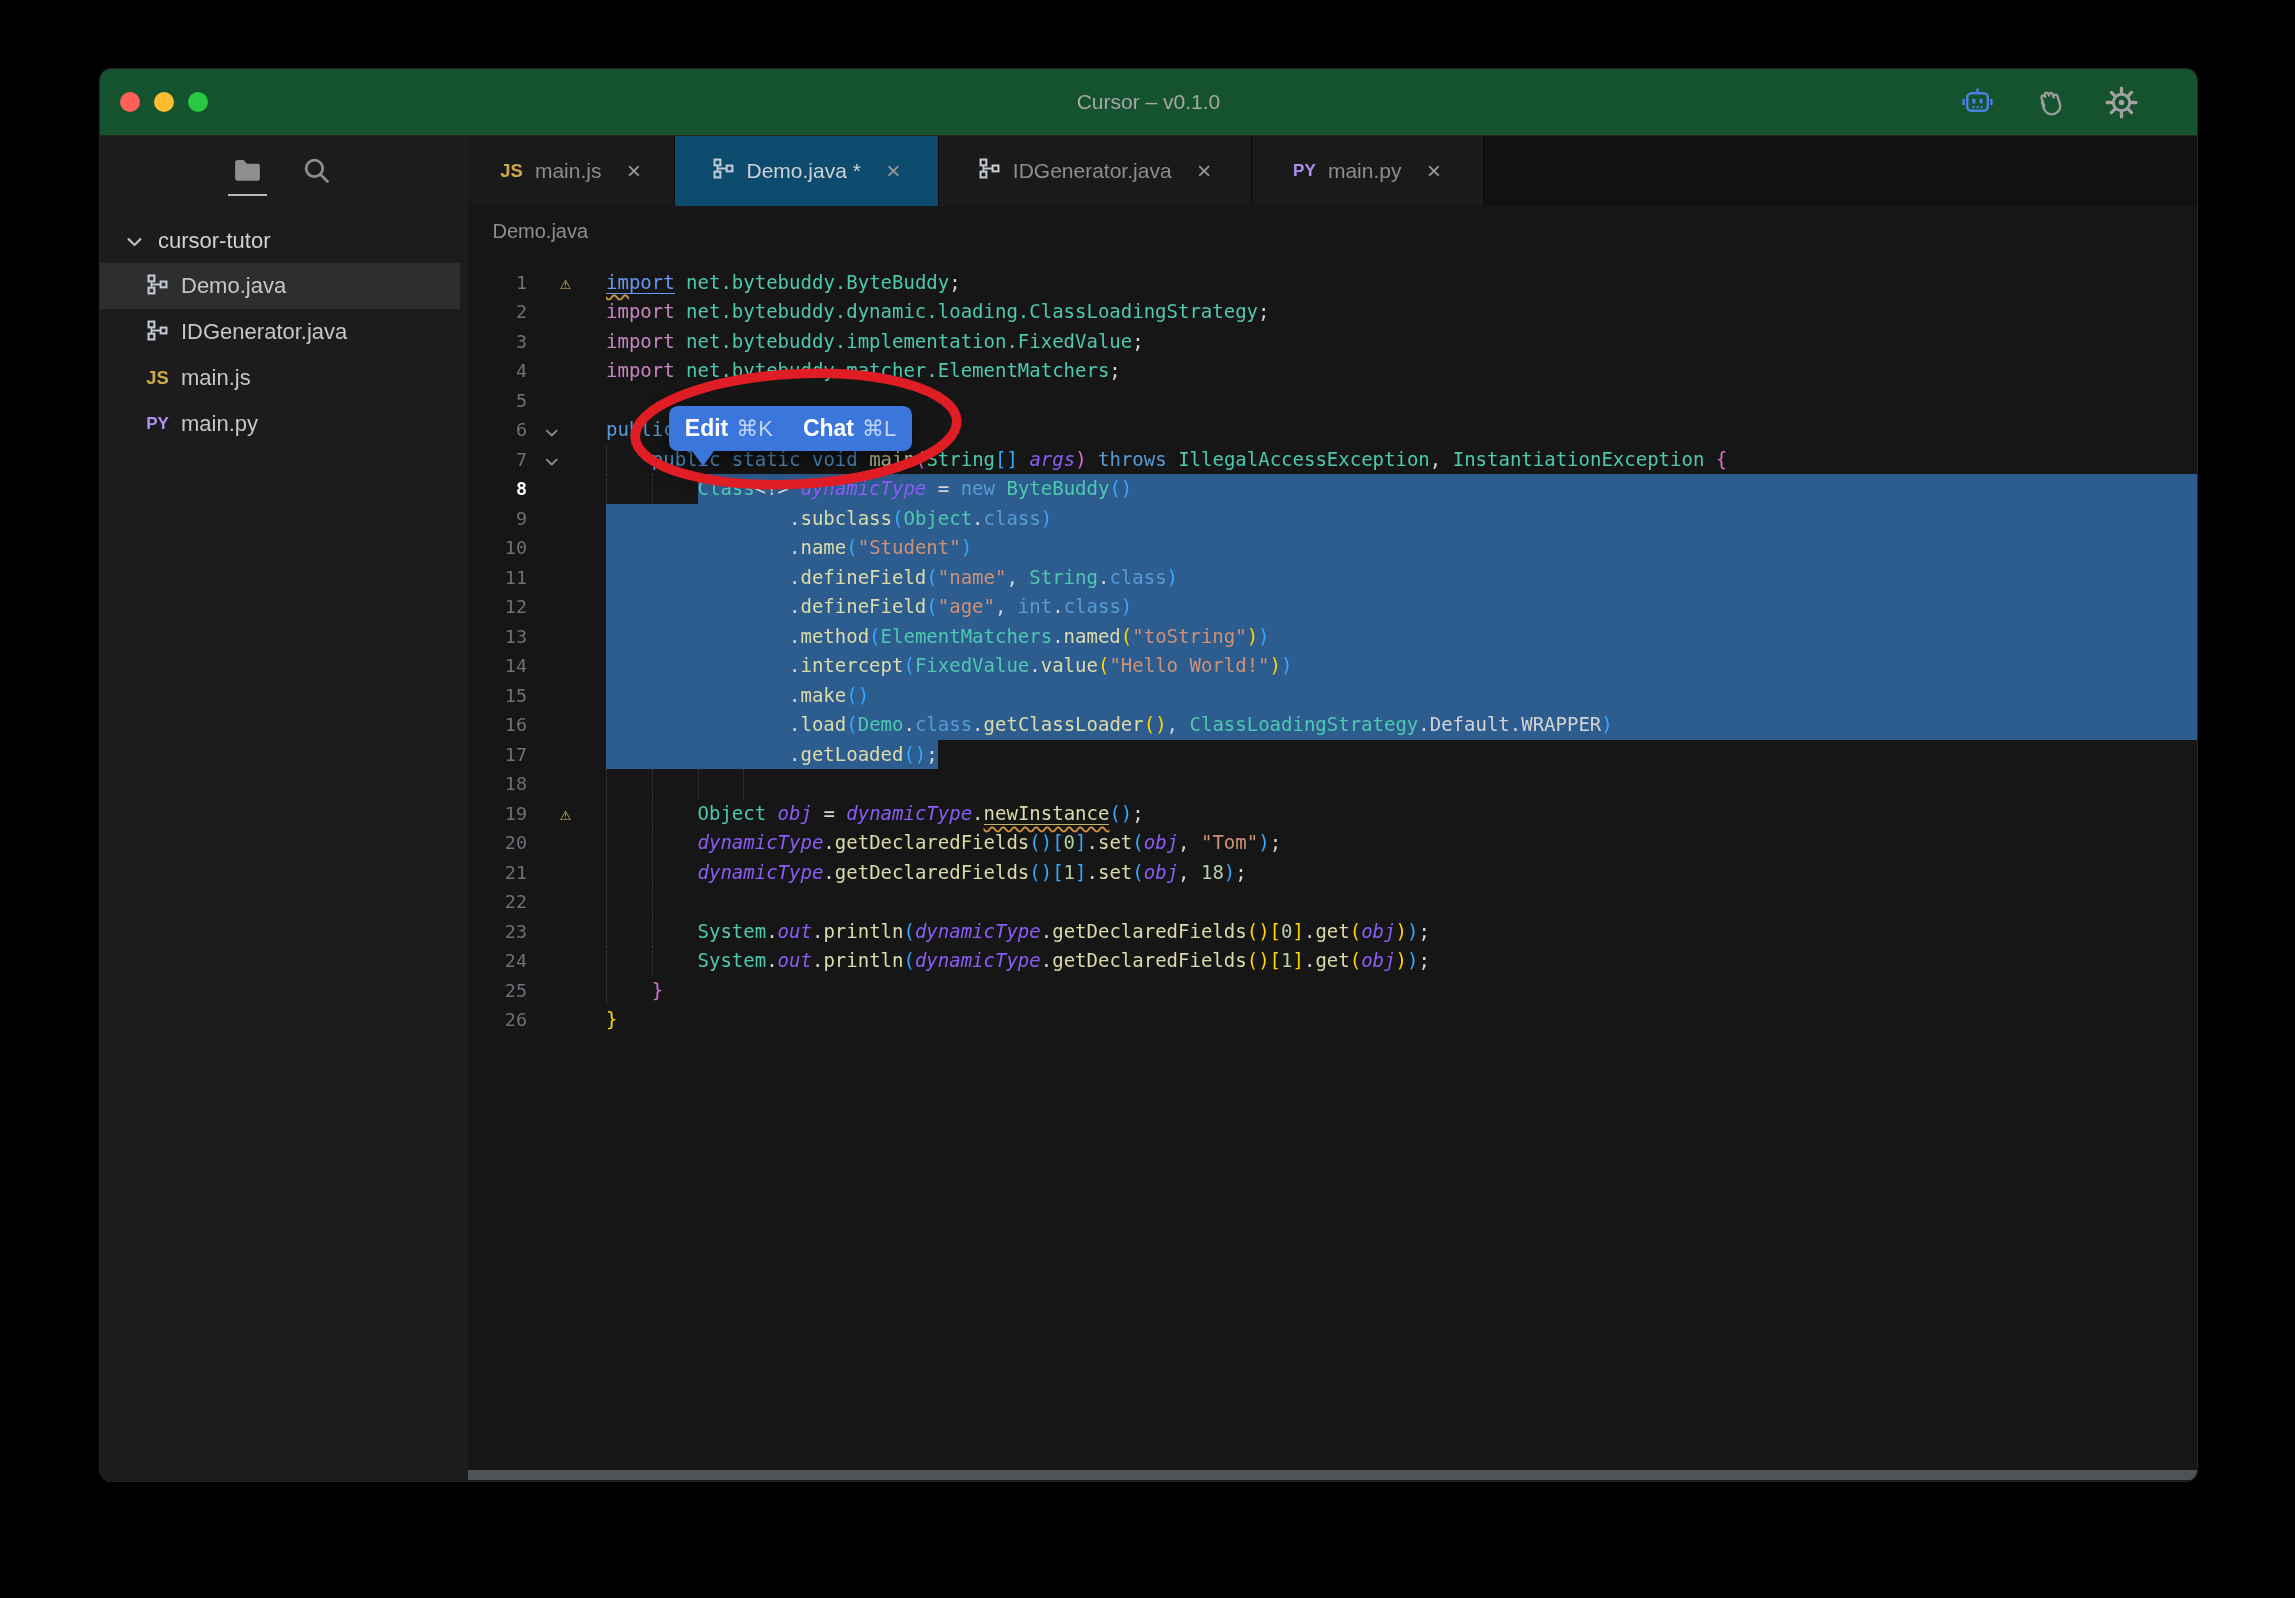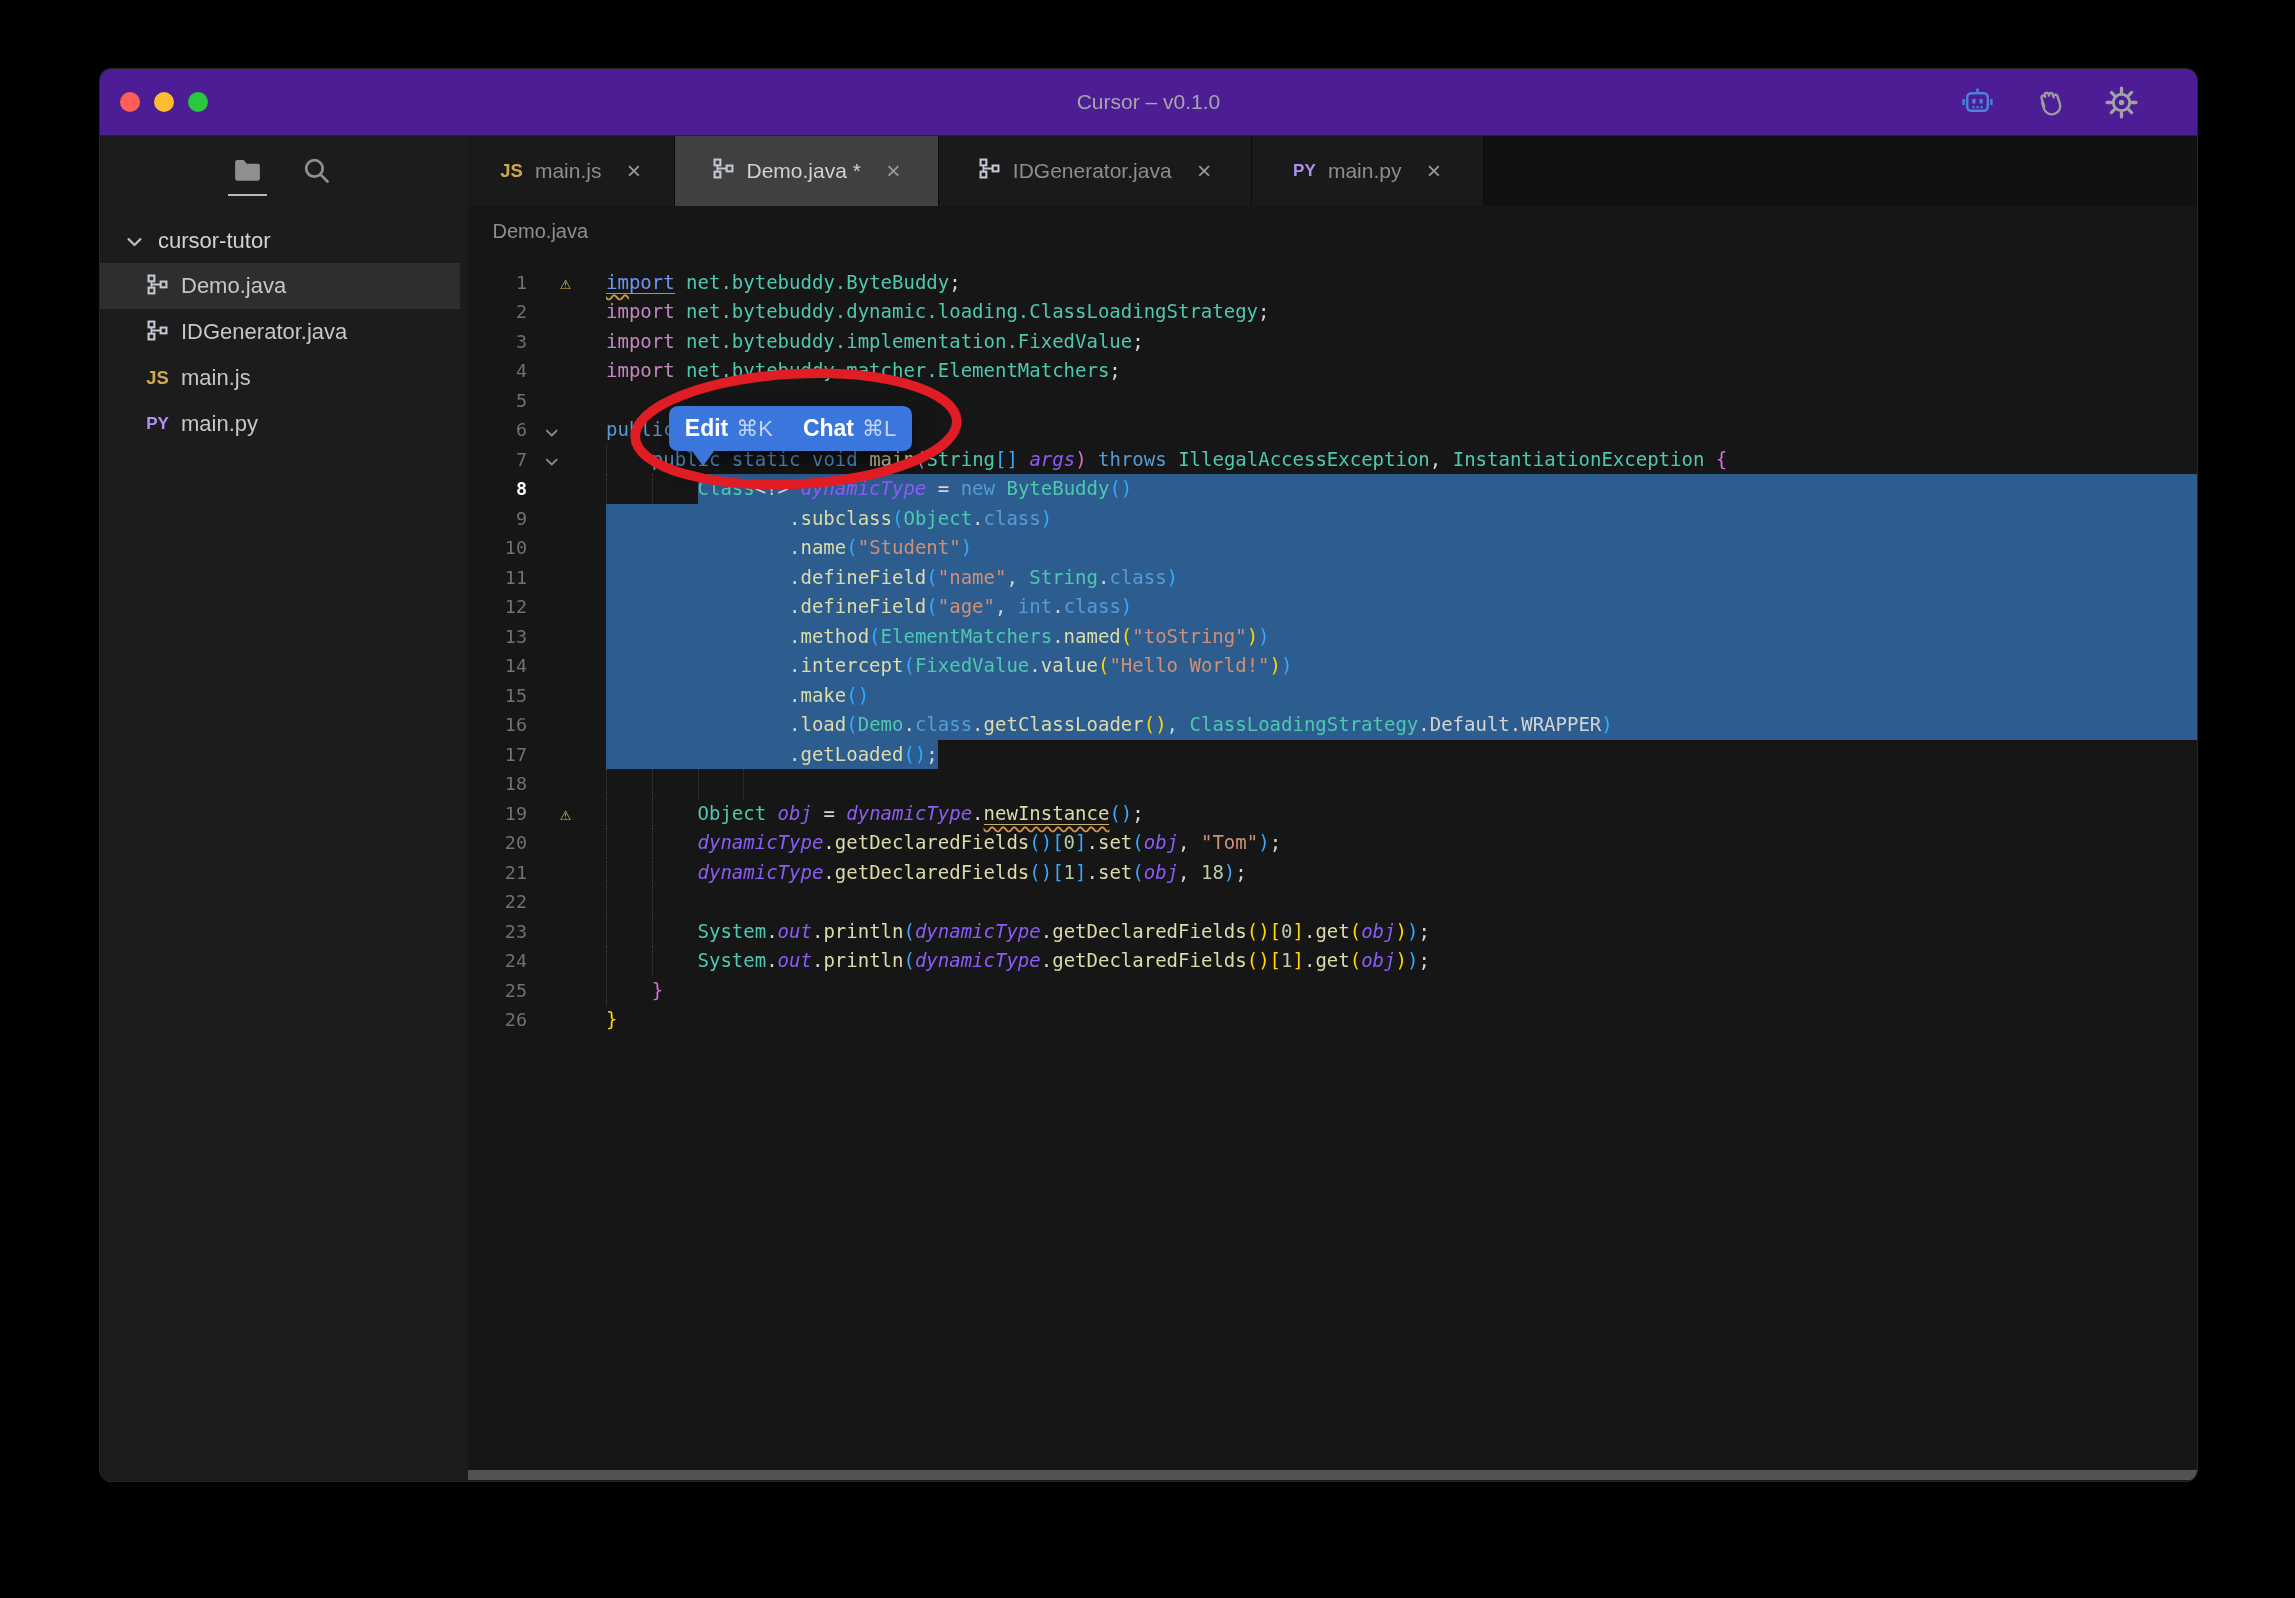--- a/index.html
+++ b/index.html
@@ -6,21 +6,21 @@
   html,body { width:2295px; height:1599px; background:#000; overflow:hidden;
               font-family:"Liberation Sans", sans-serif; }
 
   
   .window { position:absolute; left:99px; top:68px; width:2099px; height:1414px;
             border-radius:12.3px; overflow:hidden; background:#161616;
             border:0.9px solid rgba(255,255,255,.07);
             box-shadow:0 35px 88px rgba(0,0,0,.85); }
 
   
-  .titlebar { position:relative; height:67px; background:#4c1d95;
+  .titlebar { position:relative; height:67px; background:#14532d;
               border-bottom:0.9px solid #262626; }
   .traffic { position:absolute; left:20px; top:0; height:100%;
              display:flex; align-items:center; gap:14px; }
   .tl-dot { width:20px; height:20px; border-radius:50%; }
   .tl-red { background:#ff5f57; } .tl-yellow { background:#febc2e; } .tl-green { background:#28c840; }
   .win-title { position:absolute; left:0; right:0; top:0; height:100%;
                display:flex; align-items:center; justify-content:center;
                color:#a6a6a6; font-size:21px; }
   .tb-icons { position:absolute; right:58px; top:0; height:100%;
               display:flex; align-items:center; gap:37px; }
@@ -48,21 +48,21 @@
   .mono-py { color:#b18ff0; font-weight:700; font-size:17px; }
 
   
   .main { position:relative; flex:1; display:flex; flex-direction:column; background:#161616; }
 
   
   .tabbar { height:70px; background:#111112; display:flex; flex:none; }
   .tab { height:100%; display:flex; align-items:center; justify-content:center;
          gap:13px; background:#1a1a1b; border-right:0.9px solid #0b0b0b;
          color:#8d8d8d; font-size:21px; flex:none; }
-  .tab.active { background:#404040; color:#cdd1d9; }
+  .tab.active { background:#0c4a6e; color:#cdd1d9; }
   .tab .close { font-size:24.5px; color:#9a9a9a; margin-left:12.3px; line-height:1; }
   .tab-icon { width:21px; height:21px; display:flex; align-items:center; justify-content:center; }
 
   
   .breadcrumb { height:51px; flex:none; display:flex; align-items:center;
                 padding-left:24.5px; color:#8e8e8e; font-size:20px; background:#161616; }
 
   
   .code { position:relative; flex:1; padding-top:10.5px;
           font-family:"DejaVu Sans Mono", monospace; font-size:19px; }

